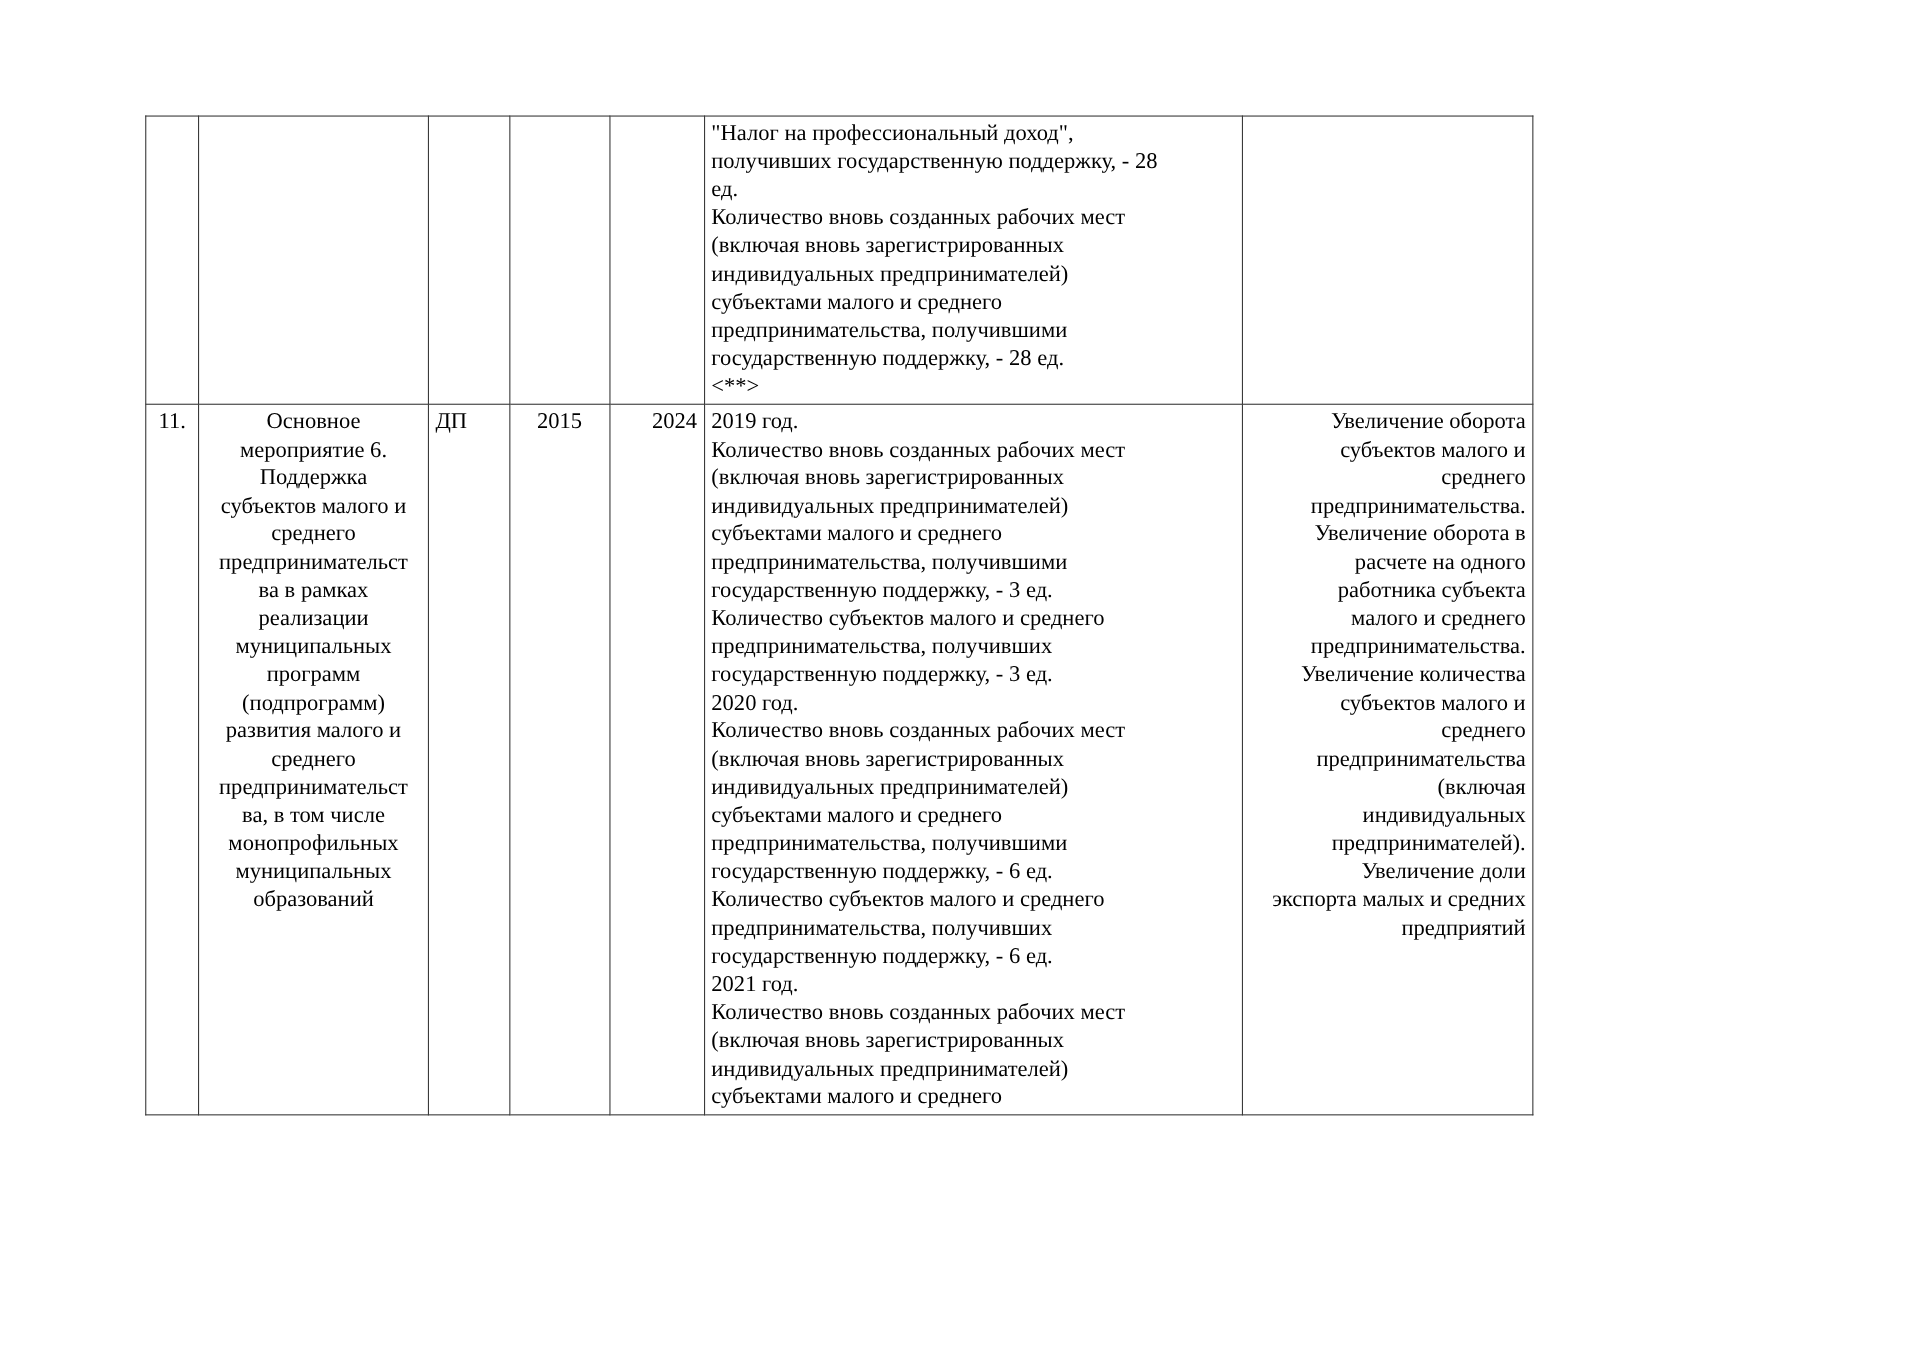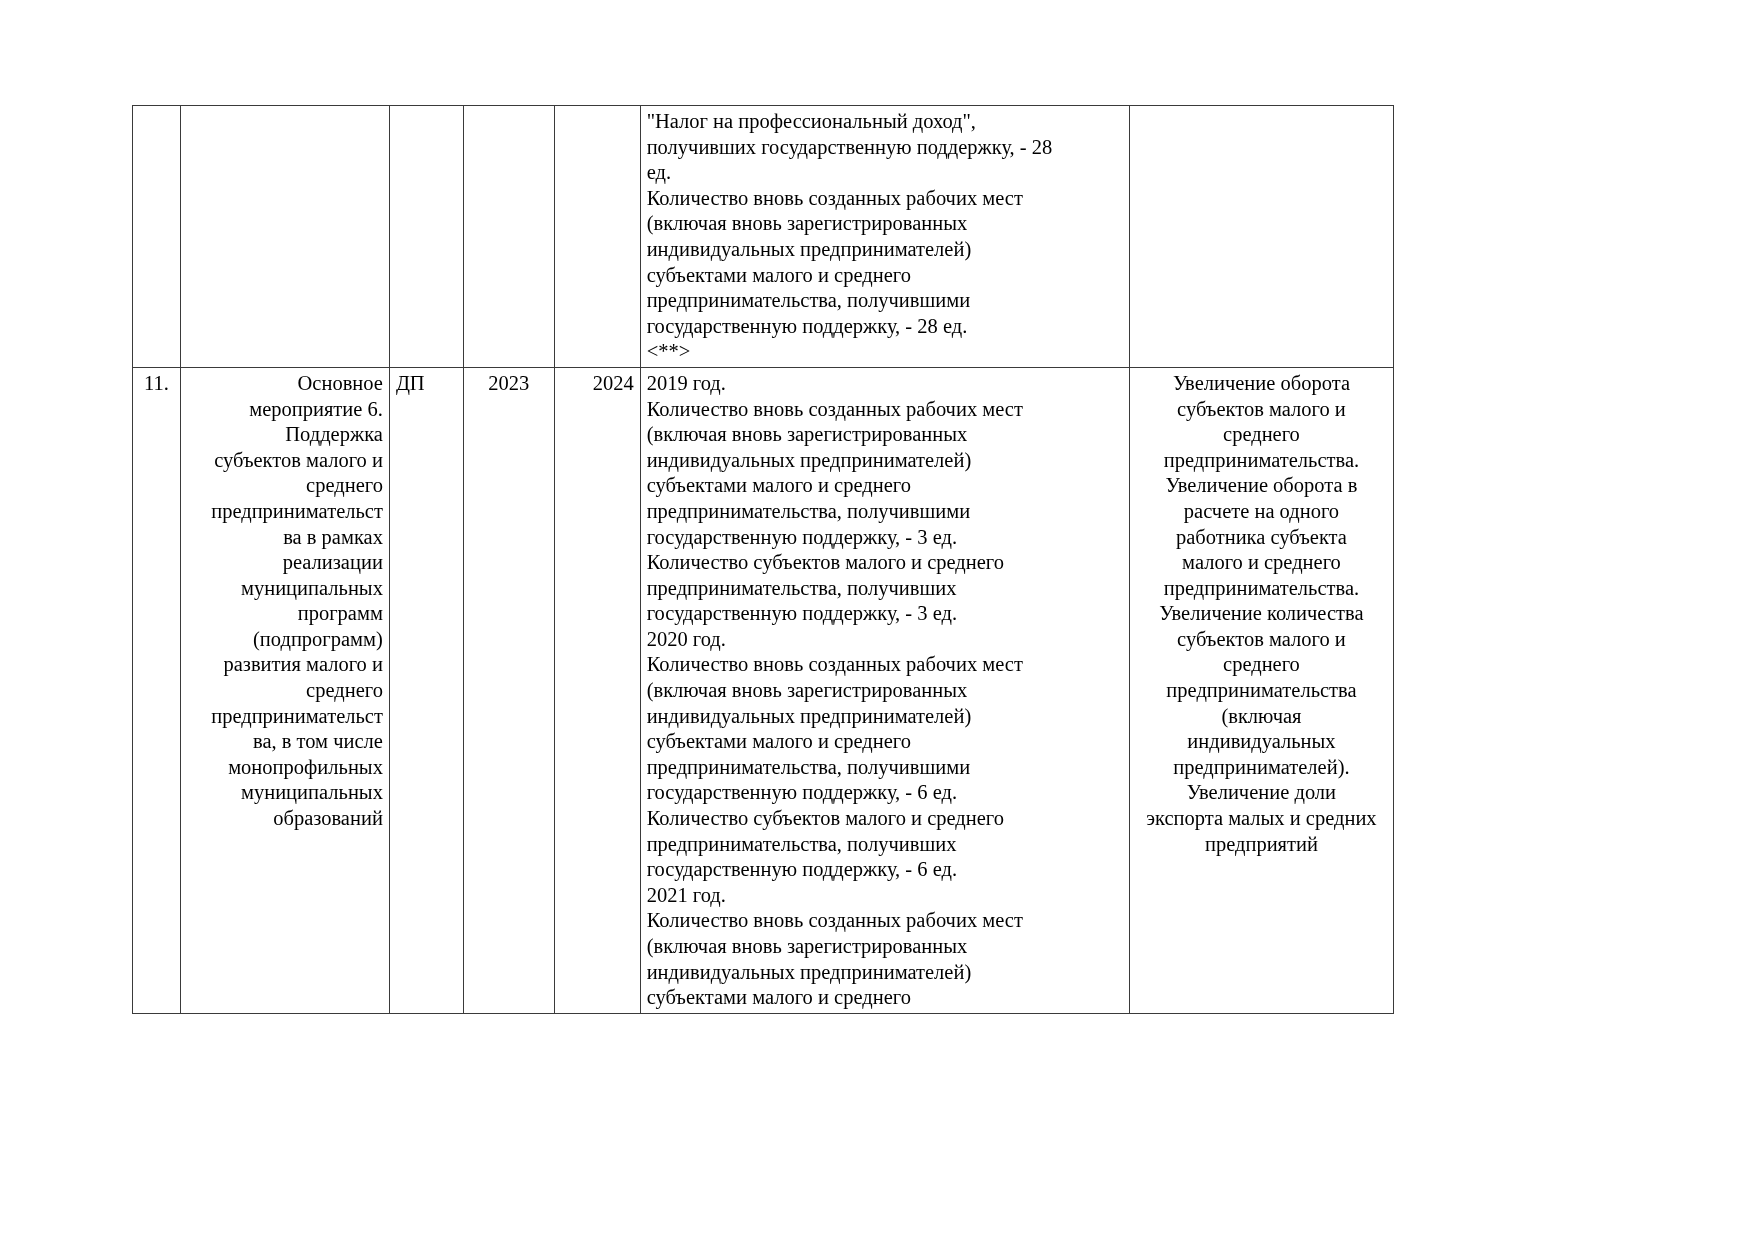--- a/index.html
+++ b/index.html
@@ -35,26 +35,26 @@
     font-size: 20.5px;
     line-height: 25.6px;
     font-family: "Liberation Serif", "DejaVu Serif", serif;
     color: #000000;
     word-wrap: break-word;
     overflow-wrap: break-word;
     white-space: pre-line;
   }
   
   .c-num     { width: 47px;  text-align: center; margin-top: 36px; }
-  .c-name    { width: 204px; text-align: right; margin-left: 20px; }
+  .c-name    { width: 204px; text-align: center; margin-left: 20px; }
   .c-type    { width: 72px;  text-align: left; }
   .c-start   { width: 89px;  text-align: center; }
   .c-end     { width: 84px;  text-align: right; }
   .c-ind     { width: 478px; text-align: left; }
-  .c-result  { width: 258px; text-align: center; }
+  .c-result  { width: 258px; text-align: right; }
 
   .cell-text {
     display: block;
     white-space: pre-line;
   }
 </style>
 </head>
 <body>
 
 <div class="page">
@@ -104,21 +104,21 @@
 программ
 (подпрограмм)
 развития малого и
 среднего
 предпринимательст
 ва, в том числе
 монопрофильных
 муниципальных
 образований</span></td>
         <td class="c-type"><span class="cell-text">ДП</span></td>
-        <td class="c-start"><span class="cell-text">2023</span></td>
+        <td class="c-start"><span class="cell-text">2015</span></td>
         <td class="c-end"><span class="cell-text">2024</span></td>
         <td class="c-ind"><span class="cell-text">2019 год.
 Количество вновь созданных рабочих мест
 (включая вновь зарегистрированных
 индивидуальных предпринимателей)
 субъектами малого и среднего
 предпринимательства, получившими
 государственную поддержку, - 3 ед.
 Количество субъектов малого и среднего
 предпринимательства, получивших

